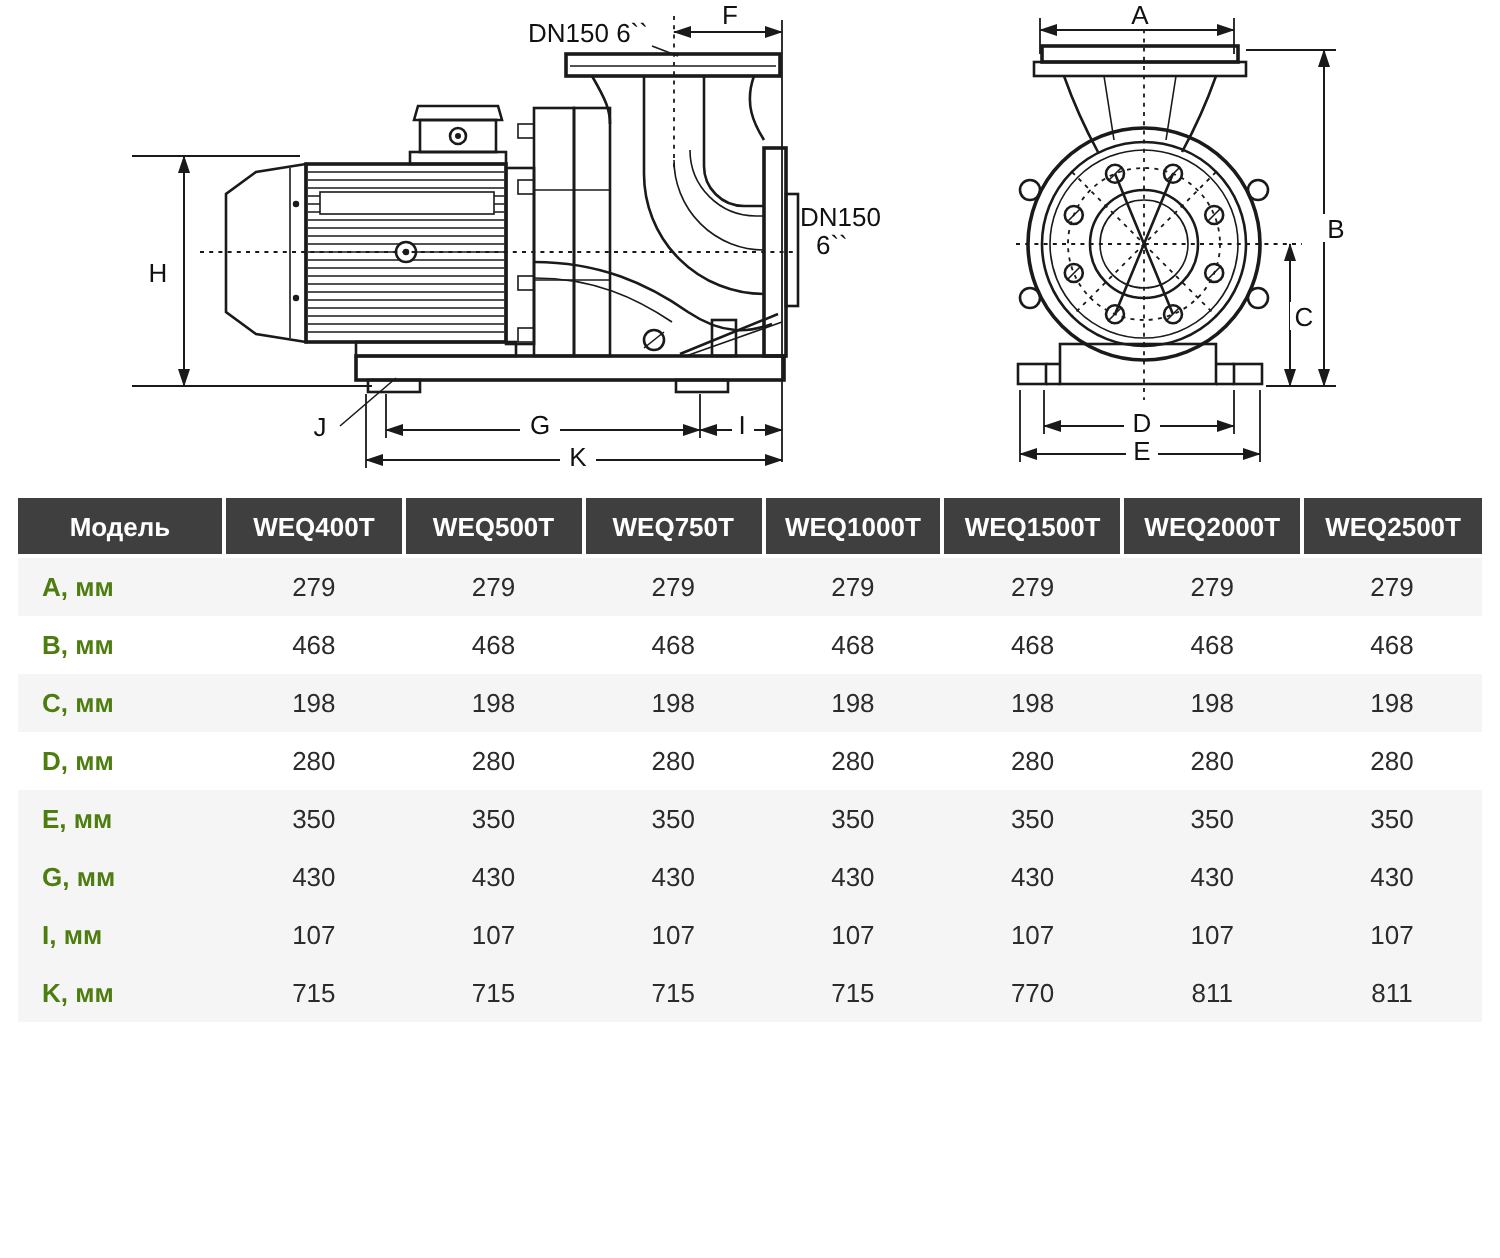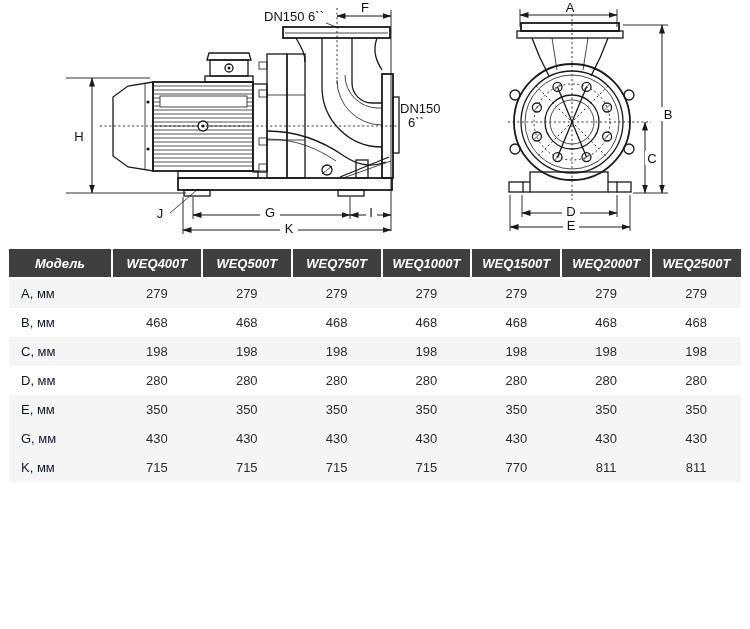--- a/index.html
+++ b/index.html
@@ -18,28 +18,28 @@
           text-anchor:middle; stroke:none; }
   .lbls { fill:#111; font-size:13px; font-family:"Liberation Sans",sans-serif;
           text-anchor:start; stroke:none; }
   .bgw  { fill:#ffffff; stroke:none; }
   .blk  { fill:#1a1a1a; stroke:none; }
   .wfill{ fill:#ffffff; }
 
   table.spec { border-collapse:collapse; width:732px; margin:4px 0 0 9px; table-layout:fixed; }
   table.spec thead th {
     background:#3f3f3f; color:#ffffff; font-size:13px; font-weight:bold;
-    height:28px; padding:0; border-left:2px solid #ffffff; border-bottom:2px solid #ffffff;font-style:italic;
+    height:28px; padding:0; border-left:2px solid #ffffff; border-bottom:2px solid #ffffff;
   }
   table.spec thead th:first-child { border-left:none; width:102px; }
   table.spec tbody td {
     font-size:13px; color:#2b2b2b; text-align:center; height:29px; padding:0;
   }
   table.spec tbody td.rowlabel {
-    text-align:left; padding-left:12px; font-weight:normal; color:#0f172a;
+    text-align:left; padding-left:12px; font-weight:bold; color:#4d7c0f;
   }
   table.spec tr.stripe td { background:#f5f5f5; }
 </style>
 </head>
 <body>
 
 <svg class="drawing" width="750" height="245" viewBox="0 0 750 245">
   <defs>
     <marker id="arr" markerWidth="9" markerHeight="8" refX="8.5" refY="3" orient="auto-start-reverse" markerUnits="userSpaceOnUse">
       <path d="M0,0 L9,3 L0,6 Z" fill="#1a1a1a"></path>
@@ -315,20 +315,30 @@
         <td class="rowlabel">G, мм</td>
         <td>430</td>
         <td>430</td>
         <td>430</td>
         <td>430</td>
         <td>430</td>
         <td>430</td>
         <td>430</td>
       </tr>
       <tr class="stripe">
+        <td class="rowlabel">I, мм</td>
+        <td>107</td>
+        <td>107</td>
+        <td>107</td>
+        <td>107</td>
+        <td>107</td>
+        <td>107</td>
+        <td>107</td>
+      </tr>
+      <tr class="stripe">
         <td class="rowlabel">K, мм</td>
         <td>715</td>
         <td>715</td>
         <td>715</td>
         <td>715</td>
         <td>770</td>
         <td>811</td>
         <td>811</td>
       </tr>
     </tbody>

